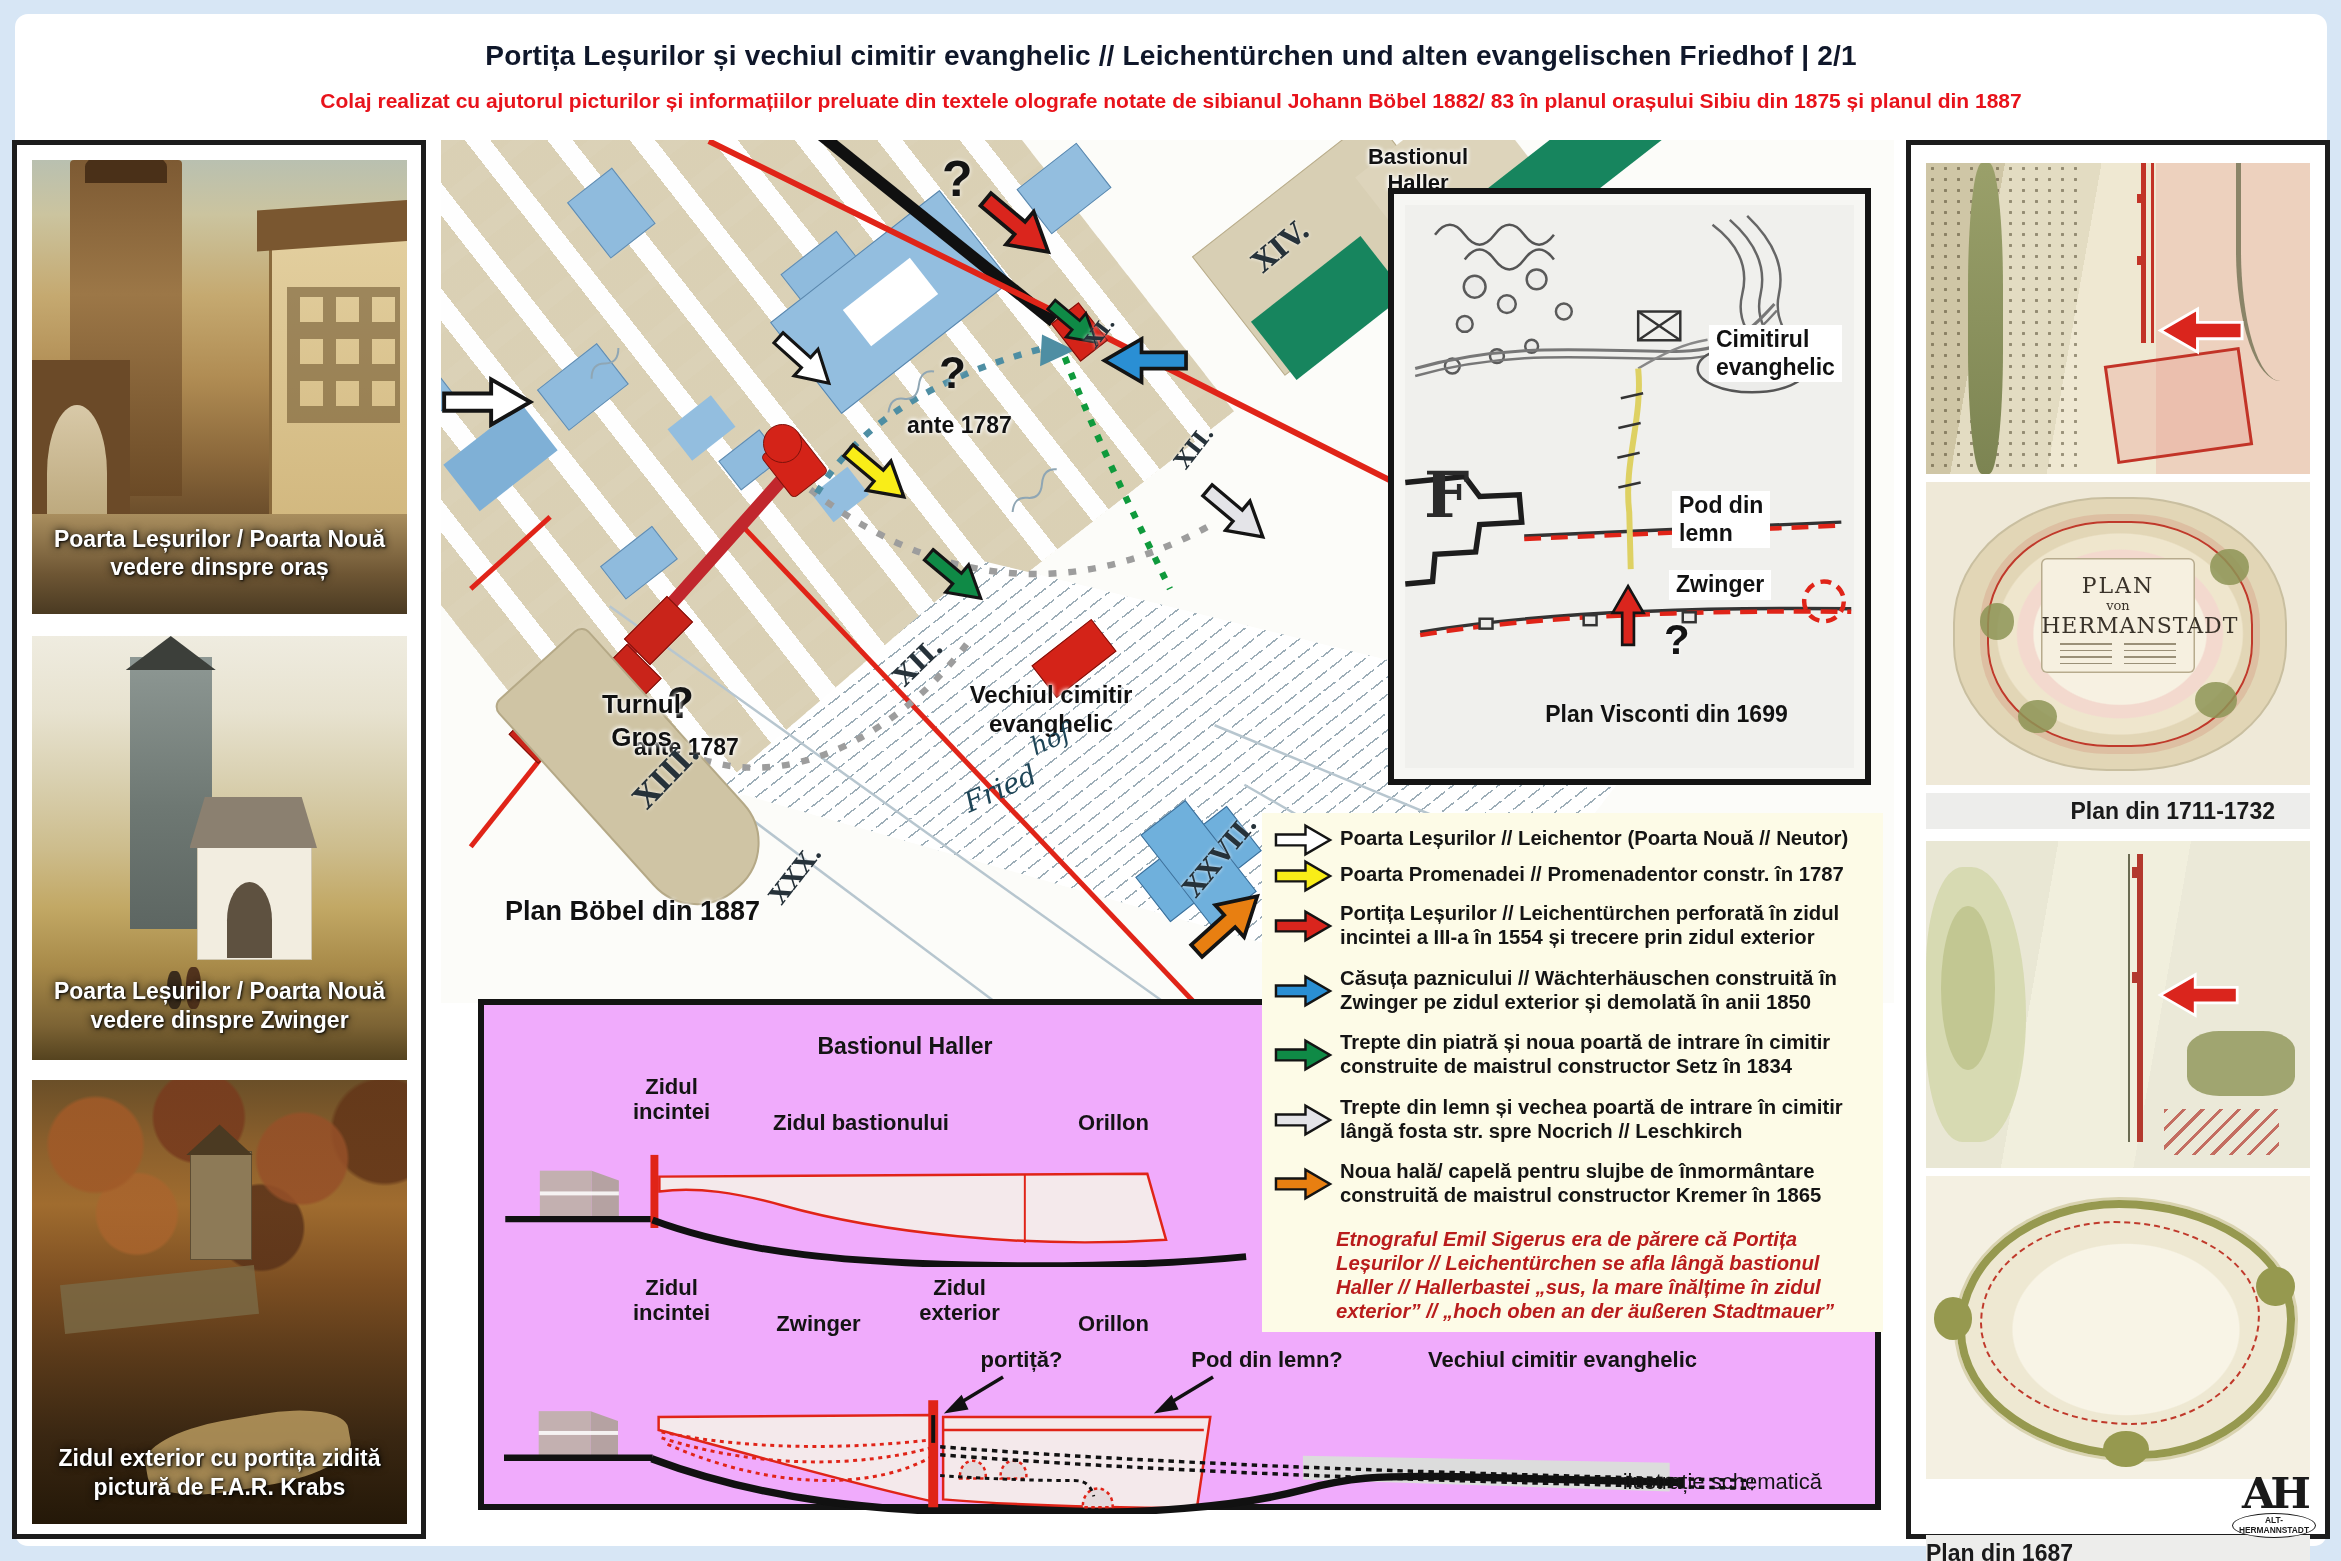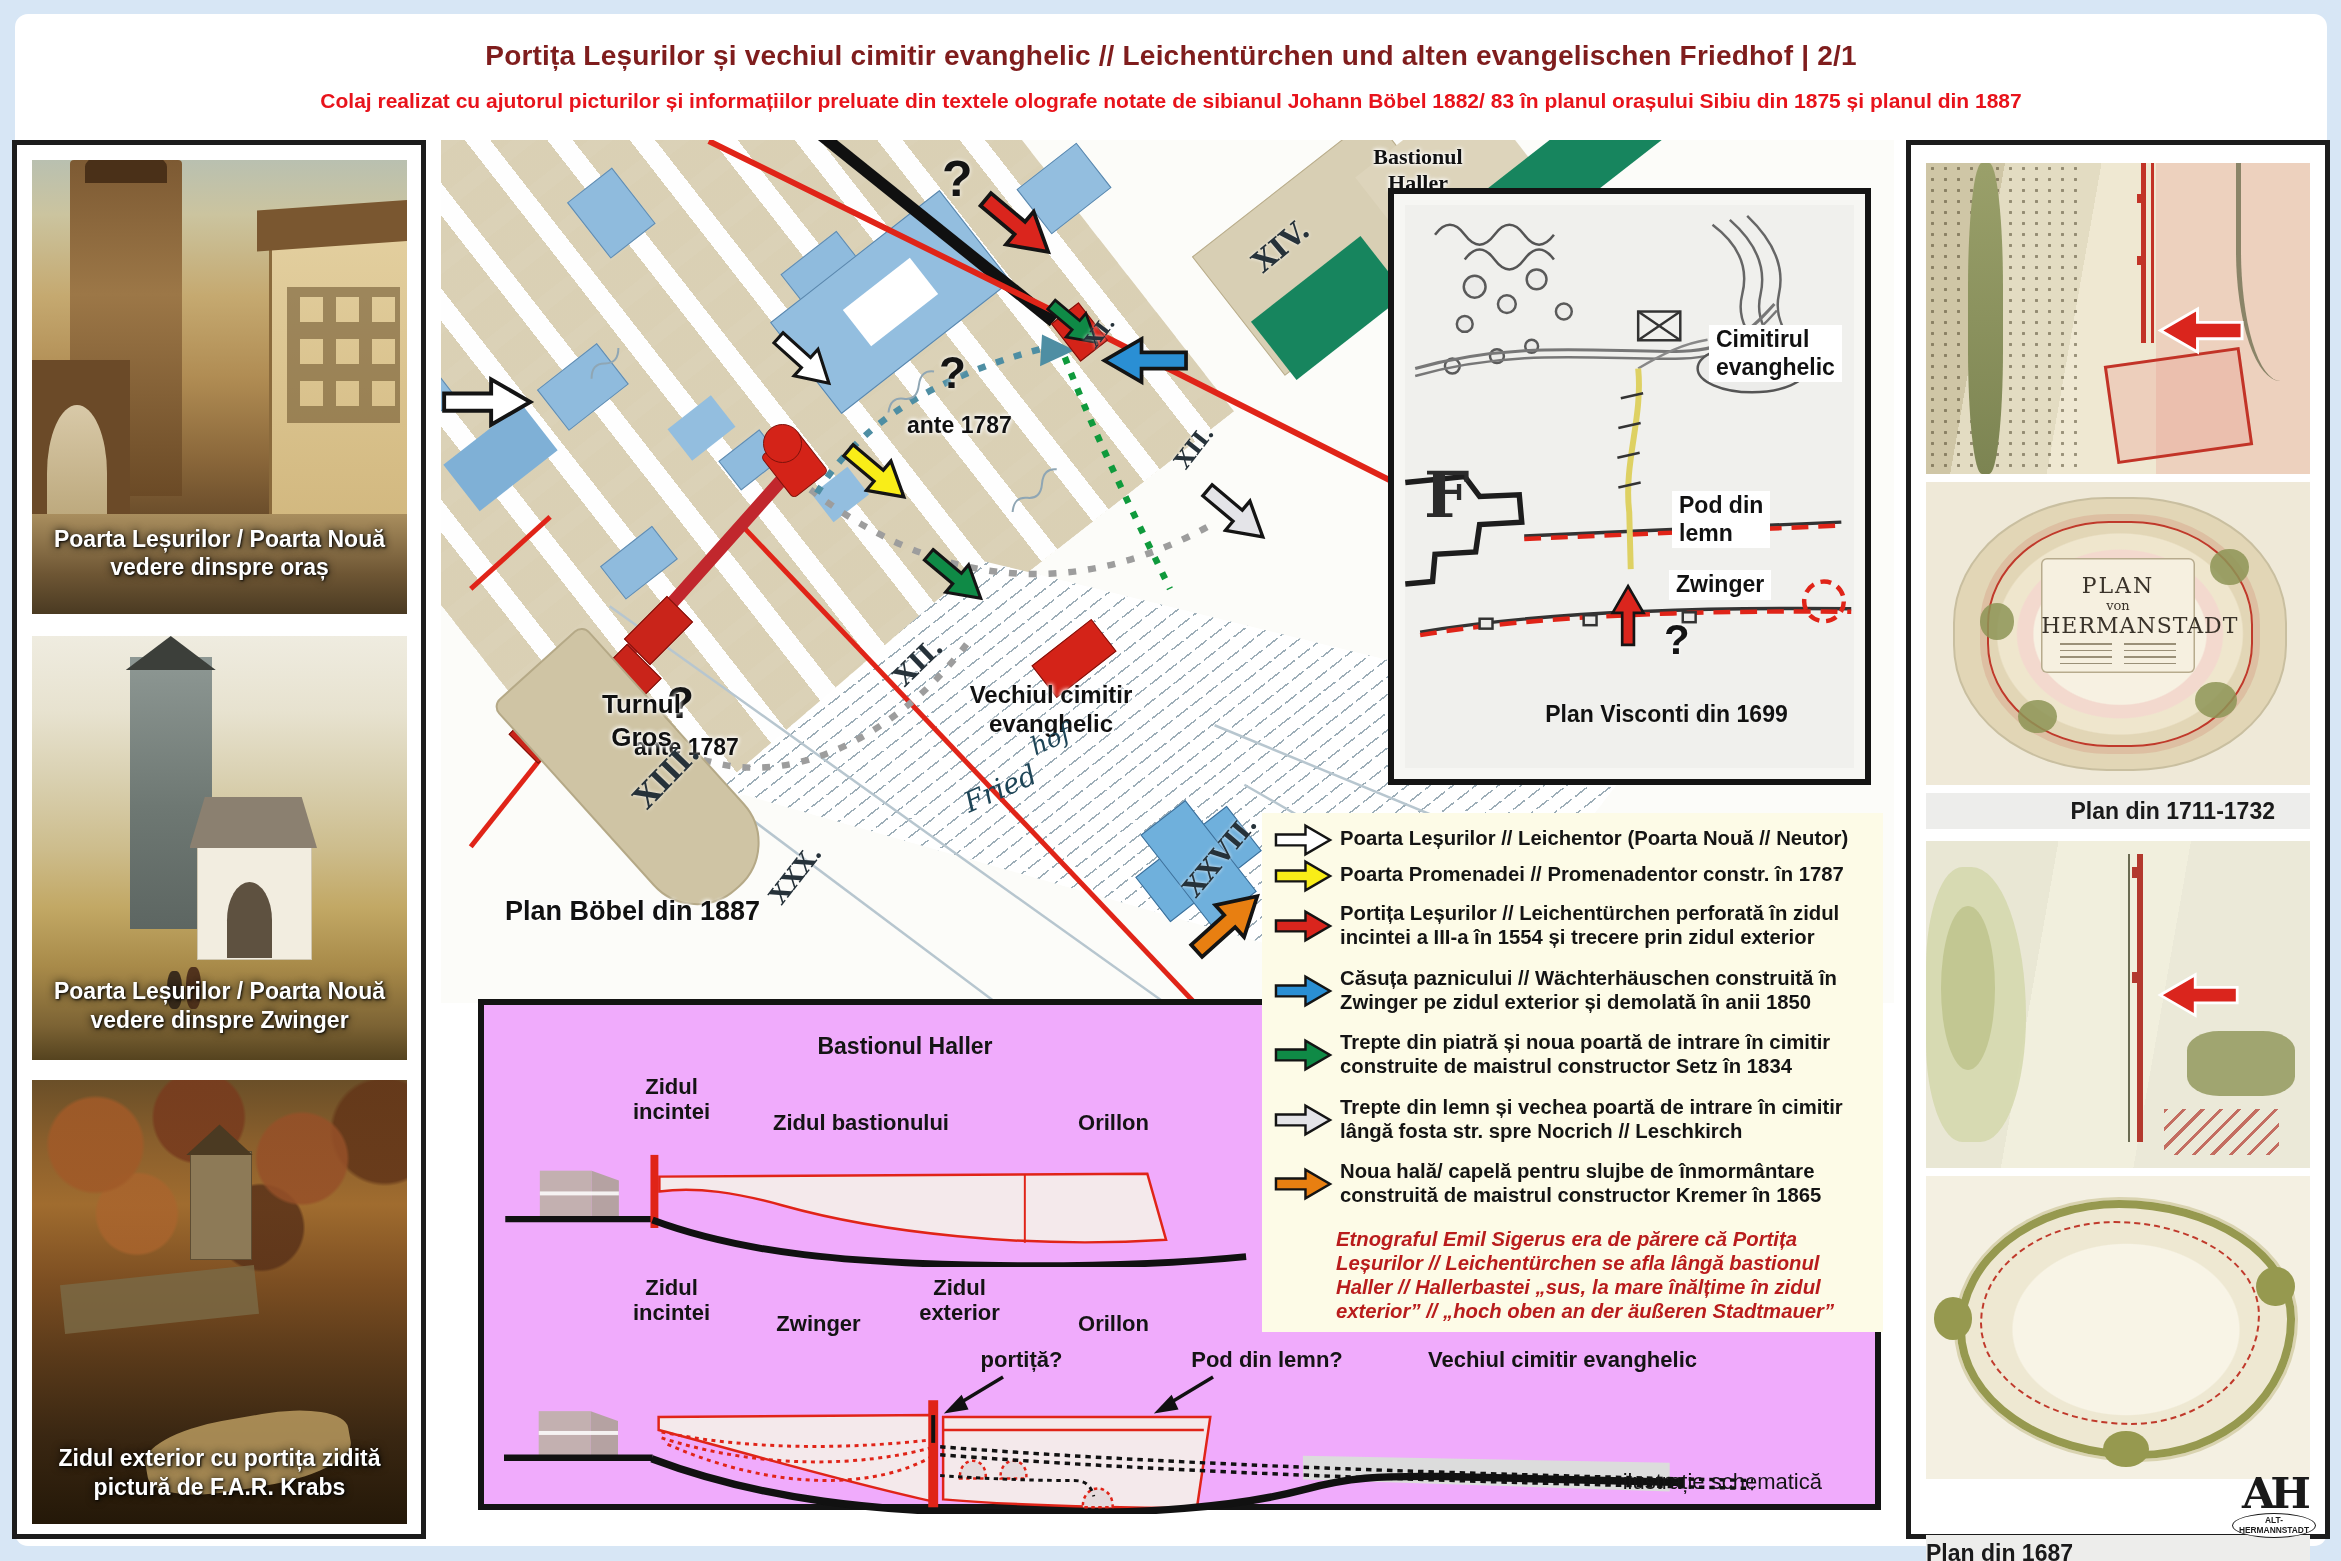--- a/index.html
+++ b/index.html
@@ -2,21 +2,21 @@
 <html style="font-size:8px"><head>
 <meta charset="utf-8">
 <style>
   html,body{margin:0;padding:0;}
   body{width:2342px;height:1561px;font-family:"Liberation Sans",sans-serif;}
   .a{position:absolute;}
   .page{position:relative;width:2342px;height:1561px;background:#d7e6f5;overflow:hidden;}
   .panel{position:absolute;left:15px;top:14px;right:15px;bottom:15px;background:#ffffff;border-radius:13px;}
   
   .hdr{position:absolute;left:0;right:0;top:40px;text-align:center;}
-  .title{font-size:28px;font-weight:bold;color:#7f1d1d;letter-spacing:0.2px;}
+  .title{font-size:28px;font-weight:bold;color:#0f172a;letter-spacing:0.2px;}
   .subtitle{margin-top:17px;font-size:21px;font-weight:bold;color:#e8131b;}
   
   .box{position:absolute;background:#fff;border:5px solid #1c1c1c;box-sizing:border-box;}
   
   .photo{position:absolute;left:15px;width:375px;overflow:hidden;}
   .pcap{position:absolute;left:3%;right:3%;text-align:center;color:#fff;font-weight:bold;font-size:23px;line-height:1.25;
         text-shadow:0 0 8px rgba(0,0,0,.9),1px 1px 2.5px rgba(0,0,0,.95);}
   
   .map{position:absolute;left:441px;top:140px;width:1453px;height:863px;background:#fcfcf9;overflow:hidden;z-index:1;}
   .rot{transform-origin:center;}
@@ -201,21 +201,21 @@
       </svg>
     <svg class="a rot" style="left:741px;top:756px;transform:rotate(-42deg);" width="89" height="52" viewBox="0 0 120 70">
         <path d="M4,26 H64 V8 L114,37 64,66 V48 H4 Z" stroke="#141414" stroke-width="5" fill="#e87f11"></path>
       </svg>
 
     <div class="qmark" style="left:501px;top:10px;font-size:50px;">?</div>
     <div class="qmark" style="left:498px;top:208px;font-size:44px;">?</div>
     <div class="mlbl" style="left:466px;top:272px;font-size:23px;">ante 1787</div>
     <div class="qmark" style="left:226px;top:538px;font-size:44px;">?</div>
     <div class="mlbl" style="left:193px;top:594px;font-size:23px;">ante 1787</div>
-    <div class="mlbl" style="left:915px;top:4px;width:124px;text-align:center;font-size:22px;line-height:1.18;font-family:Liberation Serif, serif;">
+    <div class="mlbl" style="left:915px;top:4px;width:124px;text-align:center;font-size:22px;line-height:1.18;">
       <span>Bastionul</span><br>
       <span>Haller</span>
     </div>
     <div class="mlbl" style="left:126px;top:548px;width:149px;text-align:center;font-size:26px;line-height:1.25;">
       <span>Turnul</span><br>
       <span>Gros</span>
     </div>
     <div class="numeral rot" style="left:186px;top:617px;font-size:31px;transform:rotate(-46deg);">XIII.</div>
     <div class="mlbl" style="left:501px;top:540px;width:218px;text-align:center;font-size:24px;line-height:1.22;">
       <span>Vechiul cimitir</span><br>

